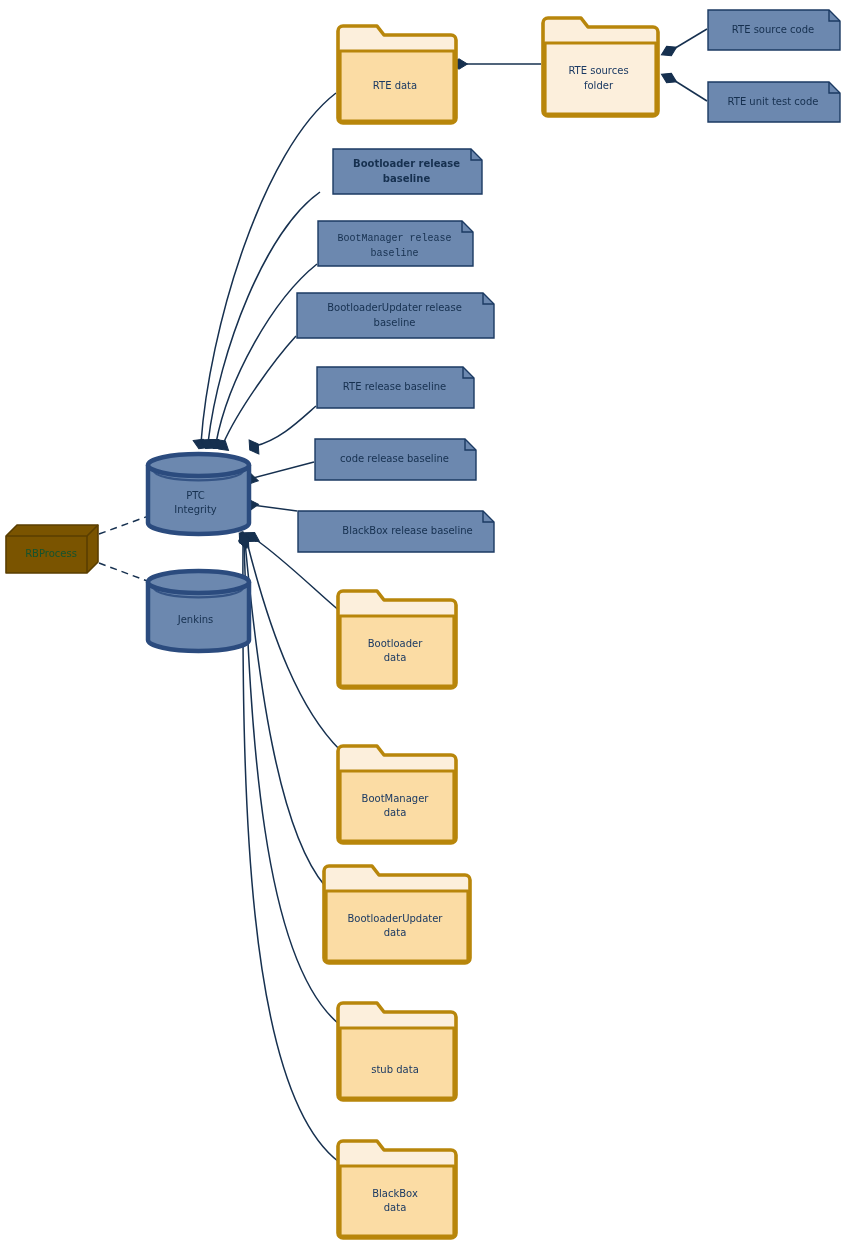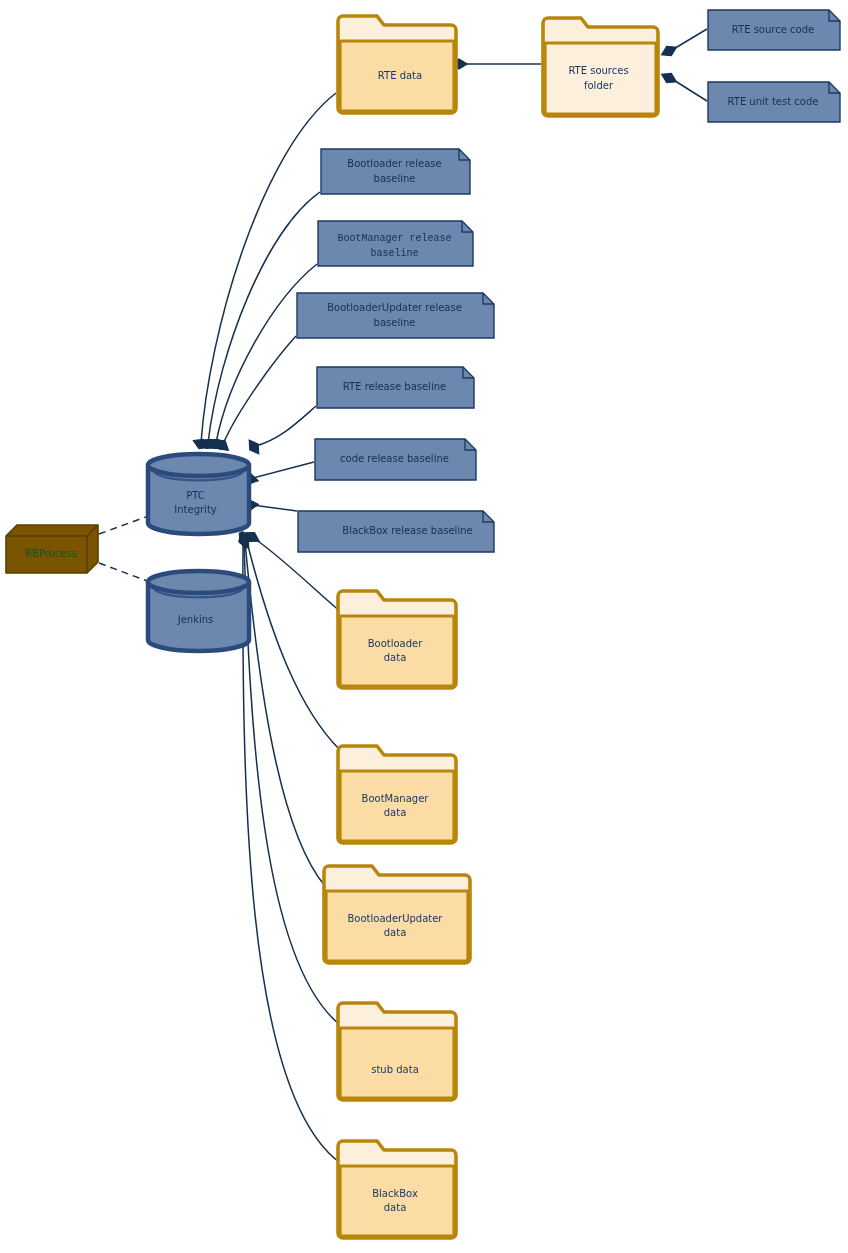--- a/index.html
+++ b/index.html
@@ -133,21 +133,21 @@
 Integrity</div>
       </div>
       <div class="database" style="left: 145px; top: 568px; width: 101px; height: 80px;">
         <svg width="107" height="88" viewBox="0 0 107 88">
     <path d="M3,14 L3,72 a50.5,11 0 0 0 101,0 L104,14" fill="#6C88AF" stroke="#2B4B7E" stroke-width="4.5" stroke-linejoin="round"></path>
     <ellipse cx="53.5" cy="14" rx="50.5" ry="11" fill="#6C88AF" stroke="#2B4B7E" stroke-width="4.5"></ellipse>
     <path d="M9.059999999999999,20 a44.44,9.35 0 0 0 88.88,0" fill="none" stroke="#2B4B7E" stroke-width="2.2" opacity="0.85"></path>
   </svg>
         <div class="nlabel" style="top: 44.75px;">Jenkins</div>
       </div>
-      <div class="folder" style="left: 336px; top: 14px; width: 118px; height: 97px; padding-left: 10px;">
+      <div class="folder" style="left: 336px; top: 24px; width: 118px; height: 97px;">
         <svg width="122" height="101" viewBox="0 0 122 101">
     <path d="M2,7 a5,5 0 0 1 5,-5 L41,2 l7,9 L115,11 a5,5 0 0 1 5,5
              L120,94 a5,5 0 0 1 -5,5 L7,99 a5,5 0 0 1 -5,-5 Z" fill="#FCEFDC" stroke="#B8860B" stroke-width="3.6" stroke-linejoin="round"></path>
     <path d="M4,27 L118,27 L118,97 L4,97 Z" fill="#FBDCA4" stroke="#B8860B" stroke-width="3.2" stroke-linejoin="round"></path>
   </svg>
         <div class="nlabel" style="top: 54.75px; left: 3px; right: 3px;">RTE data</div>
       </div>
       <div class="folder" style="left: 541px; top: 16px; width: 115px; height: 98px;">
         <svg width="119" height="102" viewBox="0 0 119 102">
     <path d="M2,7 a5,5 0 0 1 5,-5 L40,2 l7,9 L112,11 a5,5 0 0 1 5,5
@@ -164,21 +164,21 @@
   </svg>
         <div class="nlabel" style="top: 13.75px;">RTE source code</div>
       </div>
       <div class="artifact" style="left: 707px; top: 81px; width: 132px; height: 40px;">
         <svg width="134" height="42" viewBox="0 0 134 42">
     <path d="M1,1 L122,1 L133,12 L133,41 L1,41 Z" fill="#6C88AF" stroke="#1B3A63" stroke-width="1.4"></path>
     <path d="M122,1 L122,12 L133,12" fill="none" stroke="#1B3A63" stroke-width="1.4"></path>
   </svg>
         <div class="nlabel" style="top: 13.75px;">RTE unit test code</div>
       </div>
-      <div class="artifact" style="left: 320px; top: 148px; width: 149px; height: 45px;">
+      <div class="artifact" style="left: 332px; top: 148px; width: 149px; height: 45px; font-weight: bold;">
         <svg width="151" height="47" viewBox="0 0 151 47">
     <path d="M1,1 L139,1 L150,12 L150,46 L1,46 Z" fill="#6C88AF" stroke="#1B3A63" stroke-width="1.4"></path>
     <path d="M139,1 L139,12 L150,12" fill="none" stroke="#1B3A63" stroke-width="1.4"></path>
   </svg>
         <div class="nlabel" style="top: 9px;">Bootloader release
 baseline</div>
       </div>
       <div class="artifact" style="left: 317px; top: 220px; width: 155px; height: 45px;">
         <svg width="157" height="47" viewBox="0 0 157 47">
     <path d="M1,1 L145,1 L156,12 L156,46 L1,46 Z" fill="#6C88AF" stroke="#1B3A63" stroke-width="1.4"></path>

